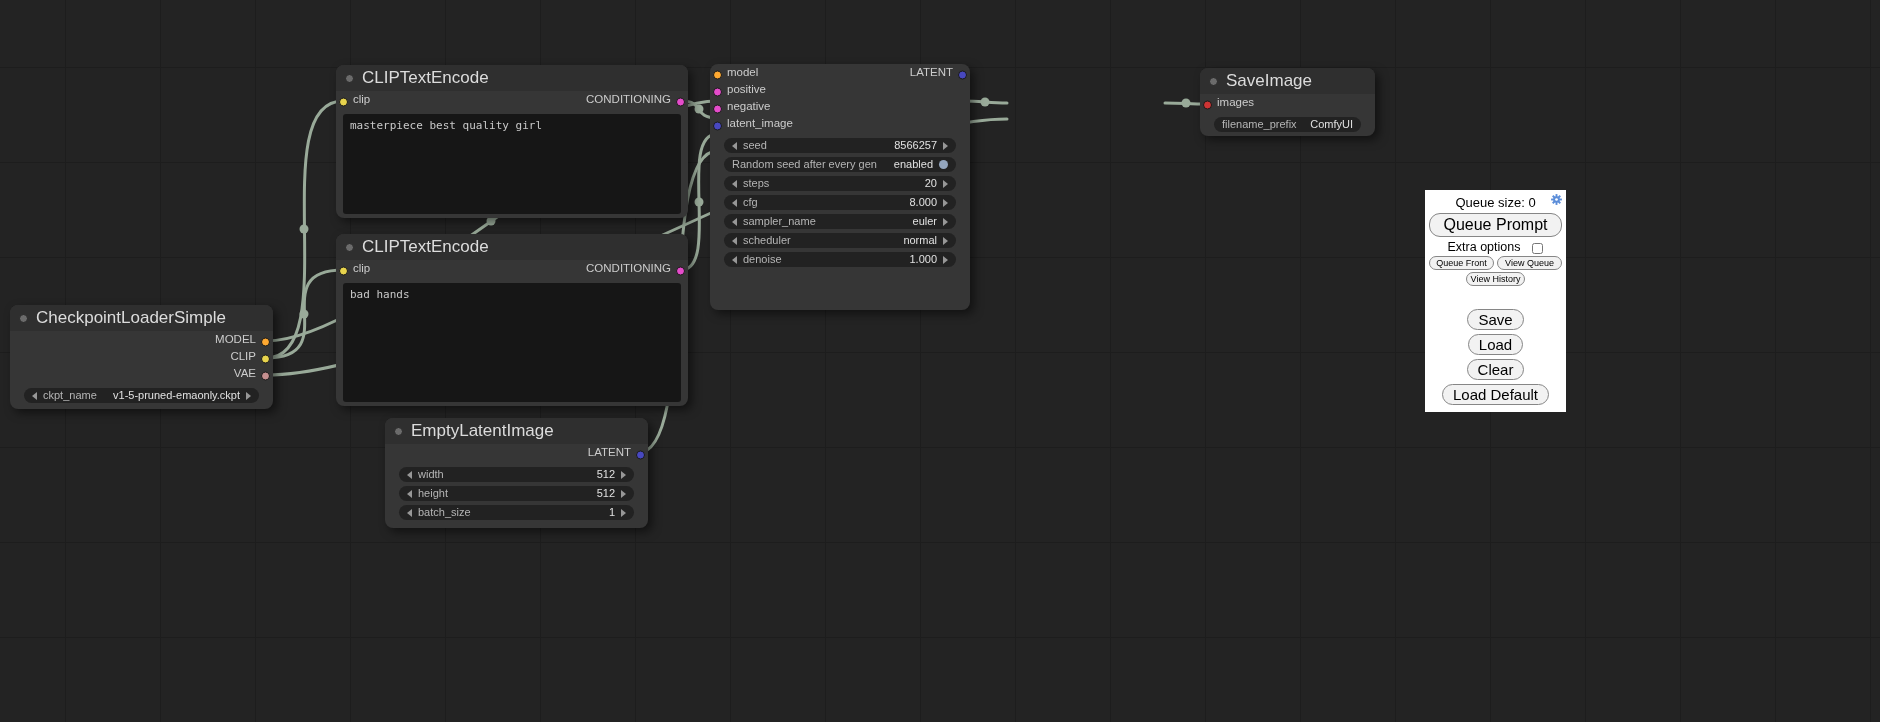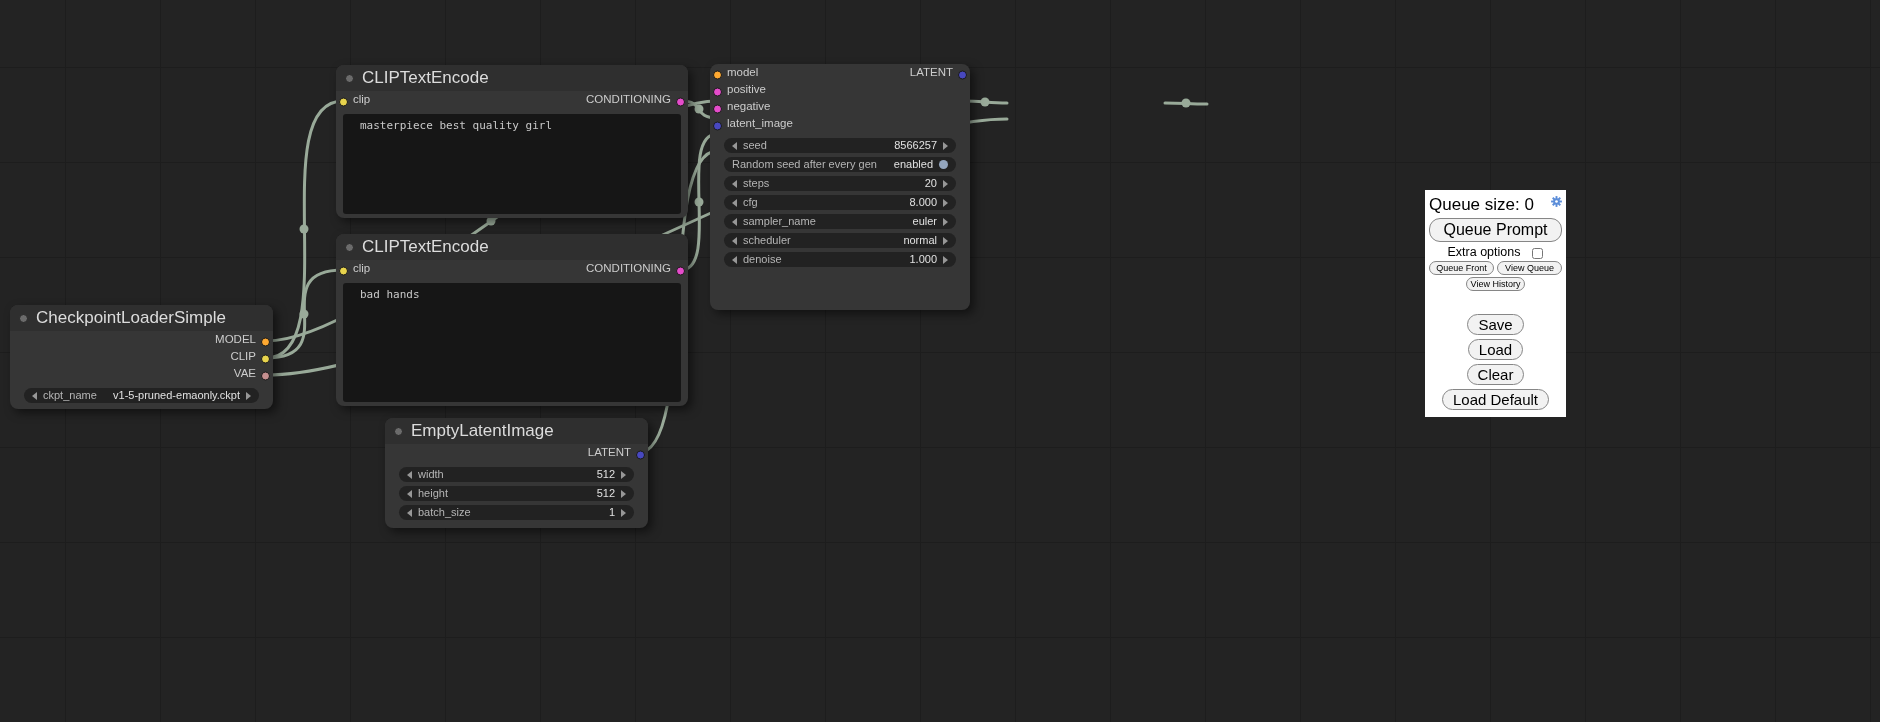--- a/index.html
+++ b/index.html
@@ -91,31 +91,31 @@
     display:block;
     margin:4px 7px 0;
     width: calc(100% - 14px);
     box-sizing: border-box;
     background: var(--textarea-bg);
     color: var(--textarea-text);
     border:none; border-radius:3px;
     resize:none; outline:none;
     font-family: "DejaVu Sans Mono", monospace;
     font-size:11px;
-    padding:5px 17px;
+    padding:5px 7px;
   }
 
   
   .menu {
     position:absolute; left:1425px; top:190px; width:141px; z-index:3;
     background: var(--menu-bg); color: var(--menu-text);
     display:flex; flex-direction:column; align-items:center;
     padding:3px 4px 7px; box-sizing:border-box; gap:2px;
   }
-  .menu-header { position:relative; width:100%; font-size:17px; padding:2px 0 1px; }
+  .menu-header { position:relative; width:100%; text-align:center; font-size:13px; padding:2px 0 1px; }
   .gear { position:absolute; right:-1px; top:0; width:13px; height:13px; cursor:pointer; }
   .btn {
     font-family: "Liberation Sans", sans-serif;
     background: var(--button-bg);
     border:1px solid var(--button-border);
     border-radius:11px; color:#000; cursor:pointer;
   }
   .btn.big   { width:100%; font-size:16px; padding:2px 0; }
   .btn.small { font-size:9px; padding:1px 4px; }
   .btn.med   { font-size:15px; padding:1px 10px; margin-top:2px; }
@@ -275,20 +275,38 @@
           <span class="tri-l"></span>
           <span class="wlabel">denoise</span>
           <span class="wvalue">1.000</span>
           <span class="tri-r"></span>
         </div>
       </div>
     </div>
   </div>
 
 
+  <div class="node" style="left:1200px; top:68px; width:175px; height:68px">
+    <div class="ntitle">
+      <span class="tdot"></span>
+      <span class="ttext">SaveImage</span>
+    </div>
+    <div class="nbody">
+      <div class="srow">
+        <span class="pdot in p-image"></span>
+        <span>images</span>
+      </div>
+      <div class="widgets">
+        <div class="widget">
+          <span class="wlabel">filename_prefix</span>
+          <span class="wvalue">ComfyUI</span>
+        </div>
+      </div>
+    </div>
+  </div>
 
   <div class="node" style="left:385px; top:418px; width:263px; height:110px">
     <div class="ntitle">
       <span class="tdot"></span>
       <span class="ttext">EmptyLatentImage</span>
     </div>
     <div class="nbody">
       <div class="srow out-row">
         <span>LATENT</span>
         <span class="pdot out p-latent"></span>

